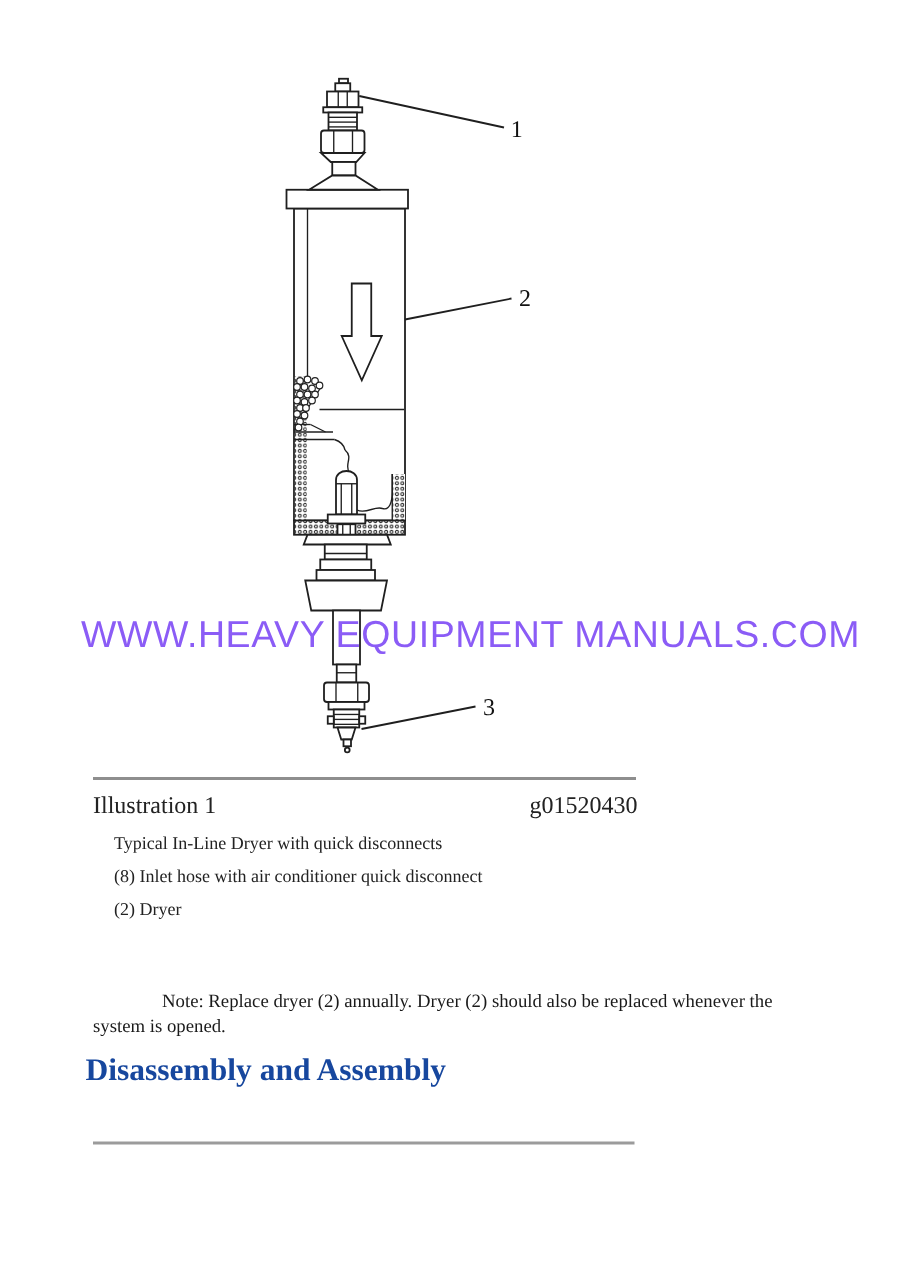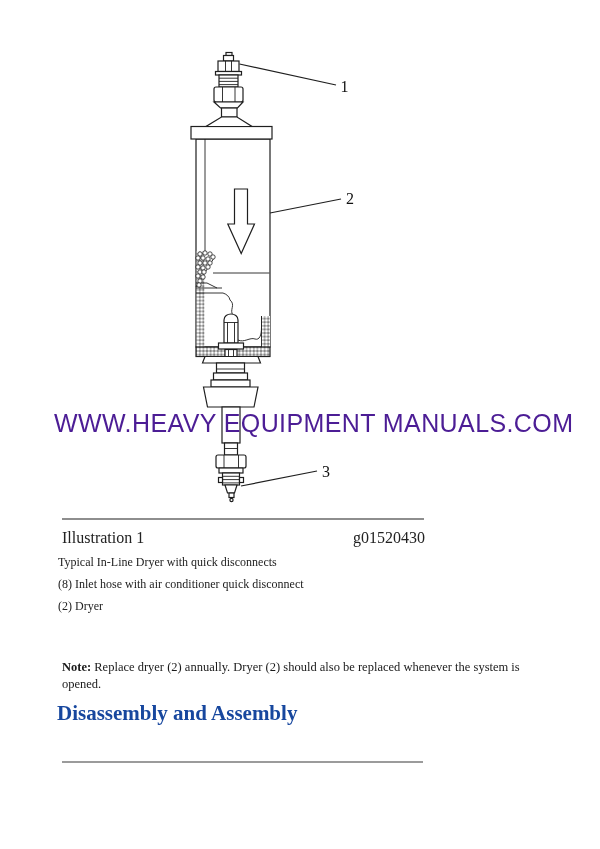--- a/index.html
+++ b/index.html
@@ -7,28 +7,28 @@
         font-family:"Liberation Serif",serif;color:#1a1a1a;}
   .figure-svg{position:absolute;left:150px;top:50px;width:230px;height:460px;z-index:1;}
   .watermark{position:absolute;left:54px;top:409px;z-index:3;white-space:nowrap;
              font-family:"Liberation Sans",sans-serif;font-size:25px;font-weight:400;
              letter-spacing:0.4px;color:#ff0000;}
   .sep{position:absolute;height:2px;background:#8e8e8e;z-index:2;}
   .sep1{left:62px;top:518px;width:362px;}
   .sep2{left:62px;top:761px;width:361px;background:#9b9b9b;}
   .metarow{position:absolute;left:62px;top:529px;width:363px;display:flex;
            justify-content:space-between;font-size:16px;color:#222;}
-  .cap{position:absolute;left:58px;font-size:12px;color:#222;white-space:nowrap;}
+  .cap{position:absolute;left:76px;font-size:12px;color:#222;white-space:nowrap;}
   .cap-title{top:555px;}
   .cap-i0{top:577px;}
   .cap-i1{top:599px;}
   .cap-i2{top:621px;}
   .note{position:absolute;left:62px;top:659px;width:470px;font-size:12.5px;
         line-height:1.32;color:#1a1a1a;margin:0;}
-  .note b{font-weight:bold;}
+  .note b{font-weight:normal;margin-left:46px;}
   .heading{position:absolute;left:57px;top:701px;margin:0;font-size:21px;font-weight:bold;
            color:#17479e;font-family:Liberation Serif, serif;white-space:nowrap;}
   .ln{stroke:#1f1f1f;stroke-width:1.2;fill:none;}
   .wf{stroke:#1f1f1f;stroke-width:1.2;fill:#ffffff;}
   .thin{stroke:#1f1f1f;stroke-width:0.9;fill:none;}
   .bead{stroke:#222;stroke-width:0.8;fill:#ffffff;}
   .callout-num{font-family:"Liberation Serif",serif;font-size:16px;fill:#111;}
 </style>
 </head>
 <body>
@@ -147,21 +147,21 @@
       <line class="ln" x1="239.5" y1="64" x2="336" y2="85"></line>
       <line class="ln" x1="270" y1="213" x2="341" y2="199"></line>
       <line class="ln" x1="241" y1="486" x2="317" y2="471"></line>
     </g>
 
     <text class="callout-num" x="340.5" y="91.5">1</text>
     <text class="callout-num" x="346" y="204">2</text>
     <text class="callout-num" x="322" y="476.5">3</text>
   </svg>
 
-  <div class="watermark" style="color: #4c1d95;">WWW.HEAVY EQUIPMENT MANUALS.COM</div>
+  <div class="watermark" style="color: #8b5cf6;">WWW.HEAVY EQUIPMENT MANUALS.COM</div>
 
   <div class="sep sep1"></div>
 
   <div class="metarow">
     <span>Illustration 1</span>
     <span>g01520430</span>
   </div>
 
   <div class="cap cap-title">Typical In-Line Dryer with quick disconnects</div>
   <div class="cap cap-i0">(8) Inlet hose with air conditioner quick disconnect</div>

